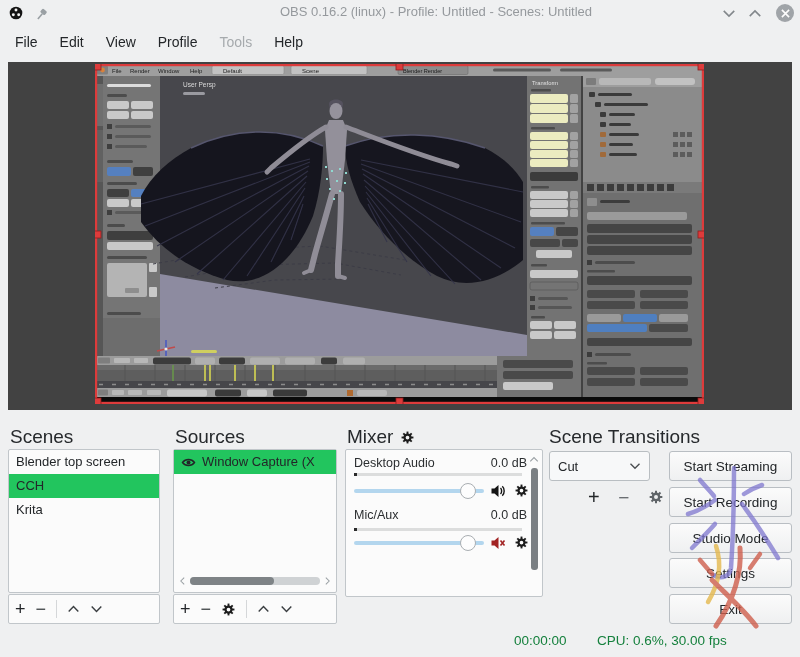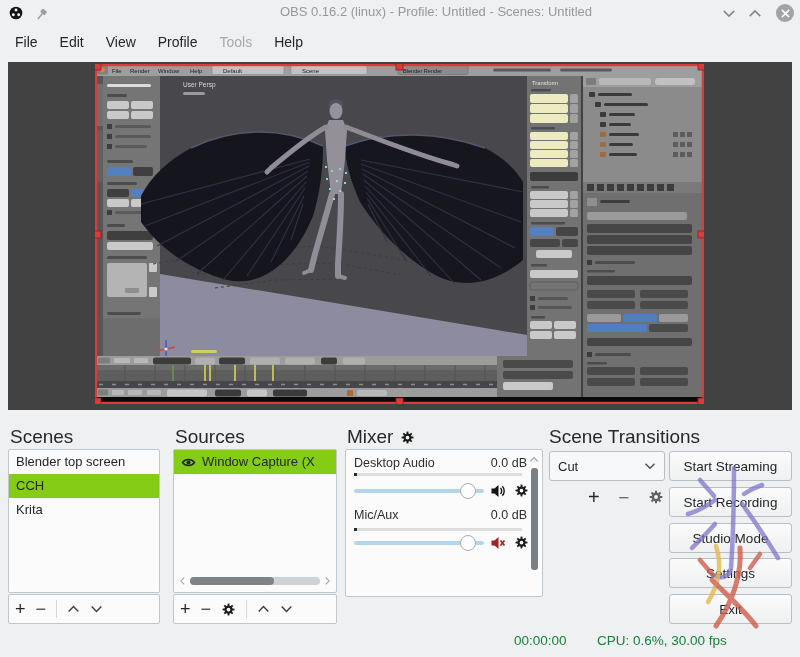--- a/index.html
+++ b/index.html
@@ -16,21 +16,21 @@
   .menu-item{padding:4px 11px;font-size:14px;}
   .menu-item.disabled{color:#a6aaad;}
   
   .canvas{left:8px;top:62px;width:784px;height:348px;background:#424242;}
   .capture{left:87px;top:2px;width:609px;height:340px;}
   
   .dock-label{top:426px;font-size:19px;color:#26292c;}
   .panel{background:#fbfbfb;border:1px solid #c1c6ca;border-radius:2px;box-sizing:border-box;}
   
   .list-row{height:24px;line-height:24px;font-size:13px;padding-left:7px;white-space:nowrap;overflow:hidden;}
-  .list-row.selected{background:#84cc16;}
+  .list-row.selected{background:#22c55e;}
   .src-row{display:flex;align-items:center;gap:6px;}
   .toolbar{display:flex;align-items:center;padding:0 6px;gap:10px;}
   .tb-plus{font-size:18px;font-weight:500;line-height:1;}
   .tb-minus{font-size:18px;line-height:1;color:#3a3e41;}
   .tb-div{width:1px;height:18px;background:#d5d7d9;}
   
   .mix-name{font-size:12.5px;color:#2b2e30;}
   .mix-db{font-size:12.5px;color:#2b2e30;}
   .meter{height:3px;background:#dcdddd;position:relative;}
   .meter:before{content:"";position:absolute;left:0;top:0;width:3px;height:3px;background:#2b2b2b;}
@@ -536,21 +536,21 @@
       </svg>
   </div>
 
   <svg class="abs" style="right:3px;top:6px" width="10" height="7" color="#9aa0a4">
       <use href="#chev"></use>
     </svg>
   <div class="abs vscroll-thumb" style="right:4px;top:18px;height:102px"></div>
 </div>
 
 <div class="abs dock-label" style="left:549px">Scene Transitions</div>
-<div class="abs combo" style="left:549px;top:451px;width:116px;height:30px">
+<div class="abs combo" style="left:549px;top:451px;width:101px;height:30px">
   <span>Cut</span>
   <svg width="12" height="8" color="#4a4e51" style="transform:rotate(180deg)">
       <use href="#chev"></use>
     </svg>
 </div>
 <div class="abs" style="left:588px;top:486px;width:76px;height:22px;display:flex;align-items:center;justify-content:space-between">
   <span class="tb-plus" style="font-size:20px">+</span>
   <span class="tb-minus" style="color:#6a6e72;font-size:19px">−</span>
   <svg width="16" height="16" color="#5f6468">
       <use href="#gear"></use>

